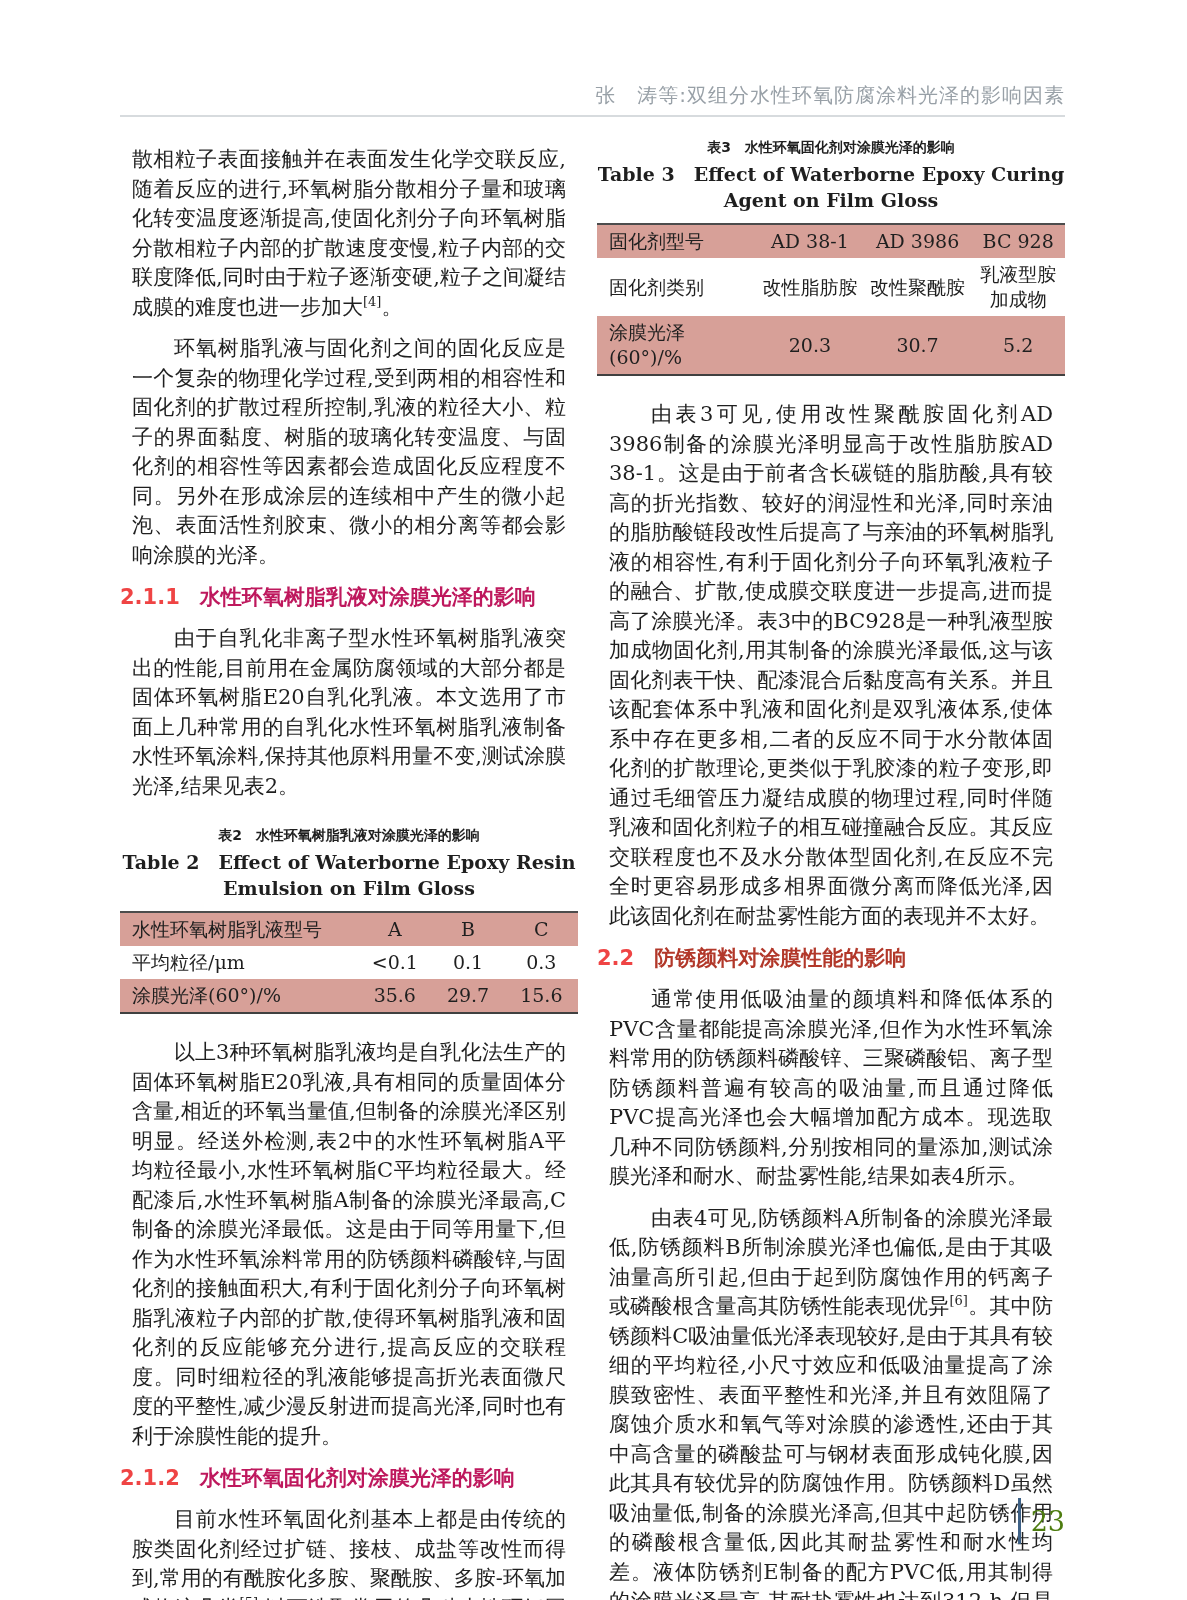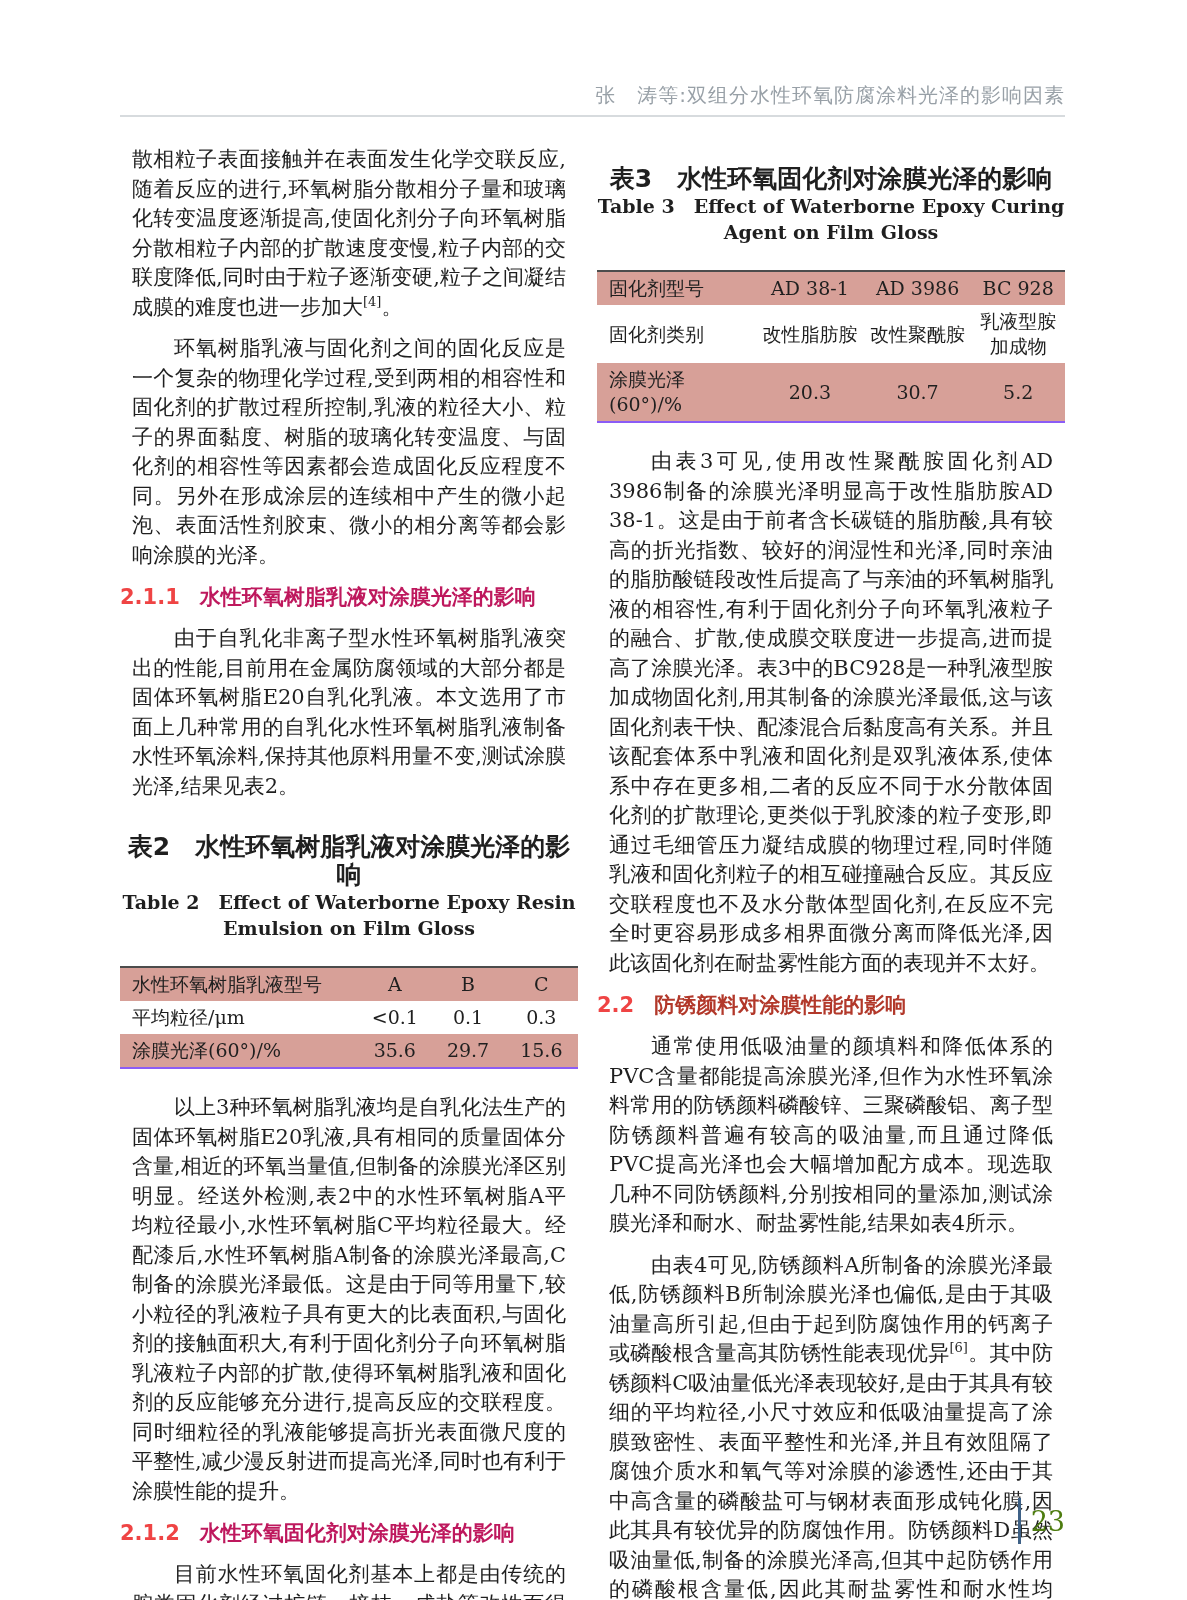--- a/index.html
+++ b/index.html
@@ -39,31 +39,30 @@
     margin:2px 0;
     font-family:"DejaVu Sans","Liberation Sans",sans-serif;
     font-weight:bold; font-size:21px; line-height:30px;
   }
   .sec-heading .sec-num { color:#ef4444; margin-right:20px; }
   .sec-heading .sec-title { color:#be185d; }
   .sec-heading.sec-red .sec-title { color:#b2382a; }
   
   figure.tbl { margin:20px 0 24px 0; }
   .tbl-caption-zh {
-    text-align:center; font-size:25px; line-height:28px; font-weight:bold;
-    font-family:"DejaVu Sans","Liberation Sans",sans-serif;
-    margin-top:32px;
+    text-align:center; font-size:14px; line-height:28px; font-weight:bold;
+    font-family:"DejaVu Sans","Liberation Sans",sans-serif;
   }
   .tbl-caption-en {
     text-align:center; font-size:19px; line-height:26px; font-weight:bold;
     font-family:"DejaVu Serif","Liberation Serif",serif;
   }
   table.data-table {
-    width:100%; border-collapse:collapse; margin-top:25px;
-    border-top:2px solid #4c4c4c; border-bottom:2px solid #8b5cf6;
+    width:100%; border-collapse:collapse; margin-top:10px;
+    border-top:2px solid #4c4c4c; border-bottom:2px solid #404040;
     font-size:19px;
   }
   table.data-table td {
     padding:4px 4px; text-align:center; line-height:25px;
   }
   table.data-table td.label { text-align:left; padding-left:12px; }
   tr.shaded { background:#d7a098; }
   
   .footer {
     position:absolute; top:1498px; right:122px;
@@ -130,21 +129,21 @@
           <tr class="shaded">
             <td class="label">涂膜光泽(60°)/%</td>
             <td>35.6</td>
             <td>29.7</td>
             <td>15.6</td>
           </tr>
         </tbody>
       </table>
     </figure>
 
-    <p class="body-text">以上3种环氧树脂乳液均是自乳化法生产的固体环氧树脂E20乳液,具有相同的质量固体分含量,相近的环氧当量值,但制备的涂膜光泽区别明显。经送外检测,表2中的水性环氧树脂A平均粒径最小,水性环氧树脂C平均粒径最大。经配漆后,水性环氧树脂A制备的涂膜光泽最高,C制备的涂膜光泽最低。这是由于同等用量下,较小粒径的乳液粒子具有更大的比表面积,与固化剂的接触面积大,有利于固化剂分子向环氧树脂乳液粒子内部的扩散,使得环氧树脂乳液和固化剂的反应能够充分进行,提高反应的交联程度。同时细粒径的乳液能够提高折光表面微尺度的平整性,减少漫反射进而提高光泽,同时也有利于涂膜性能的提升。</p>
+    <p class="body-text">以上3种环氧树脂乳液均是自乳化法生产的固体环氧树脂E20乳液,具有相同的质量固体分含量,相近的环氧当量值,但制备的涂膜光泽区别明显。经送外检测,表2中的水性环氧树脂A平均粒径最小,水性环氧树脂C平均粒径最大。经配漆后,水性环氧树脂A制备的涂膜光泽最高,C制备的涂膜光泽最低。这是由于同等用量下,但作为水性环氧涂料常用的防锈颜料磷酸锌,与固化剂的接触面积大,有利于固化剂分子向环氧树脂乳液粒子内部的扩散,使得环氧树脂乳液和固化剂的反应能够充分进行,提高反应的交联程度。同时细粒径的乳液能够提高折光表面微尺度的平整性,减少漫反射进而提高光泽,同时也有利于涂膜性能的提升。</p>
 
     <p class="sec-heading">
       <span class="sec-num">2.1.2</span><span class="sec-title">水性环氧固化剂对涂膜光泽的影响</span>
     </p>
 
     <p class="body-text">目前水性环氧固化剂基本上都是由传统的胺类固化剂经过扩链、接枝、成盐等改性而得到,常用的有酰胺化多胺、聚酰胺、多胺-环氧加成物这几类<sup>[5]</sup>,以下选取常用的几种水性环氧固化剂测试涂膜光泽,结果见表3。</p>
 
   </section>
 
   <section class="col col-right">

